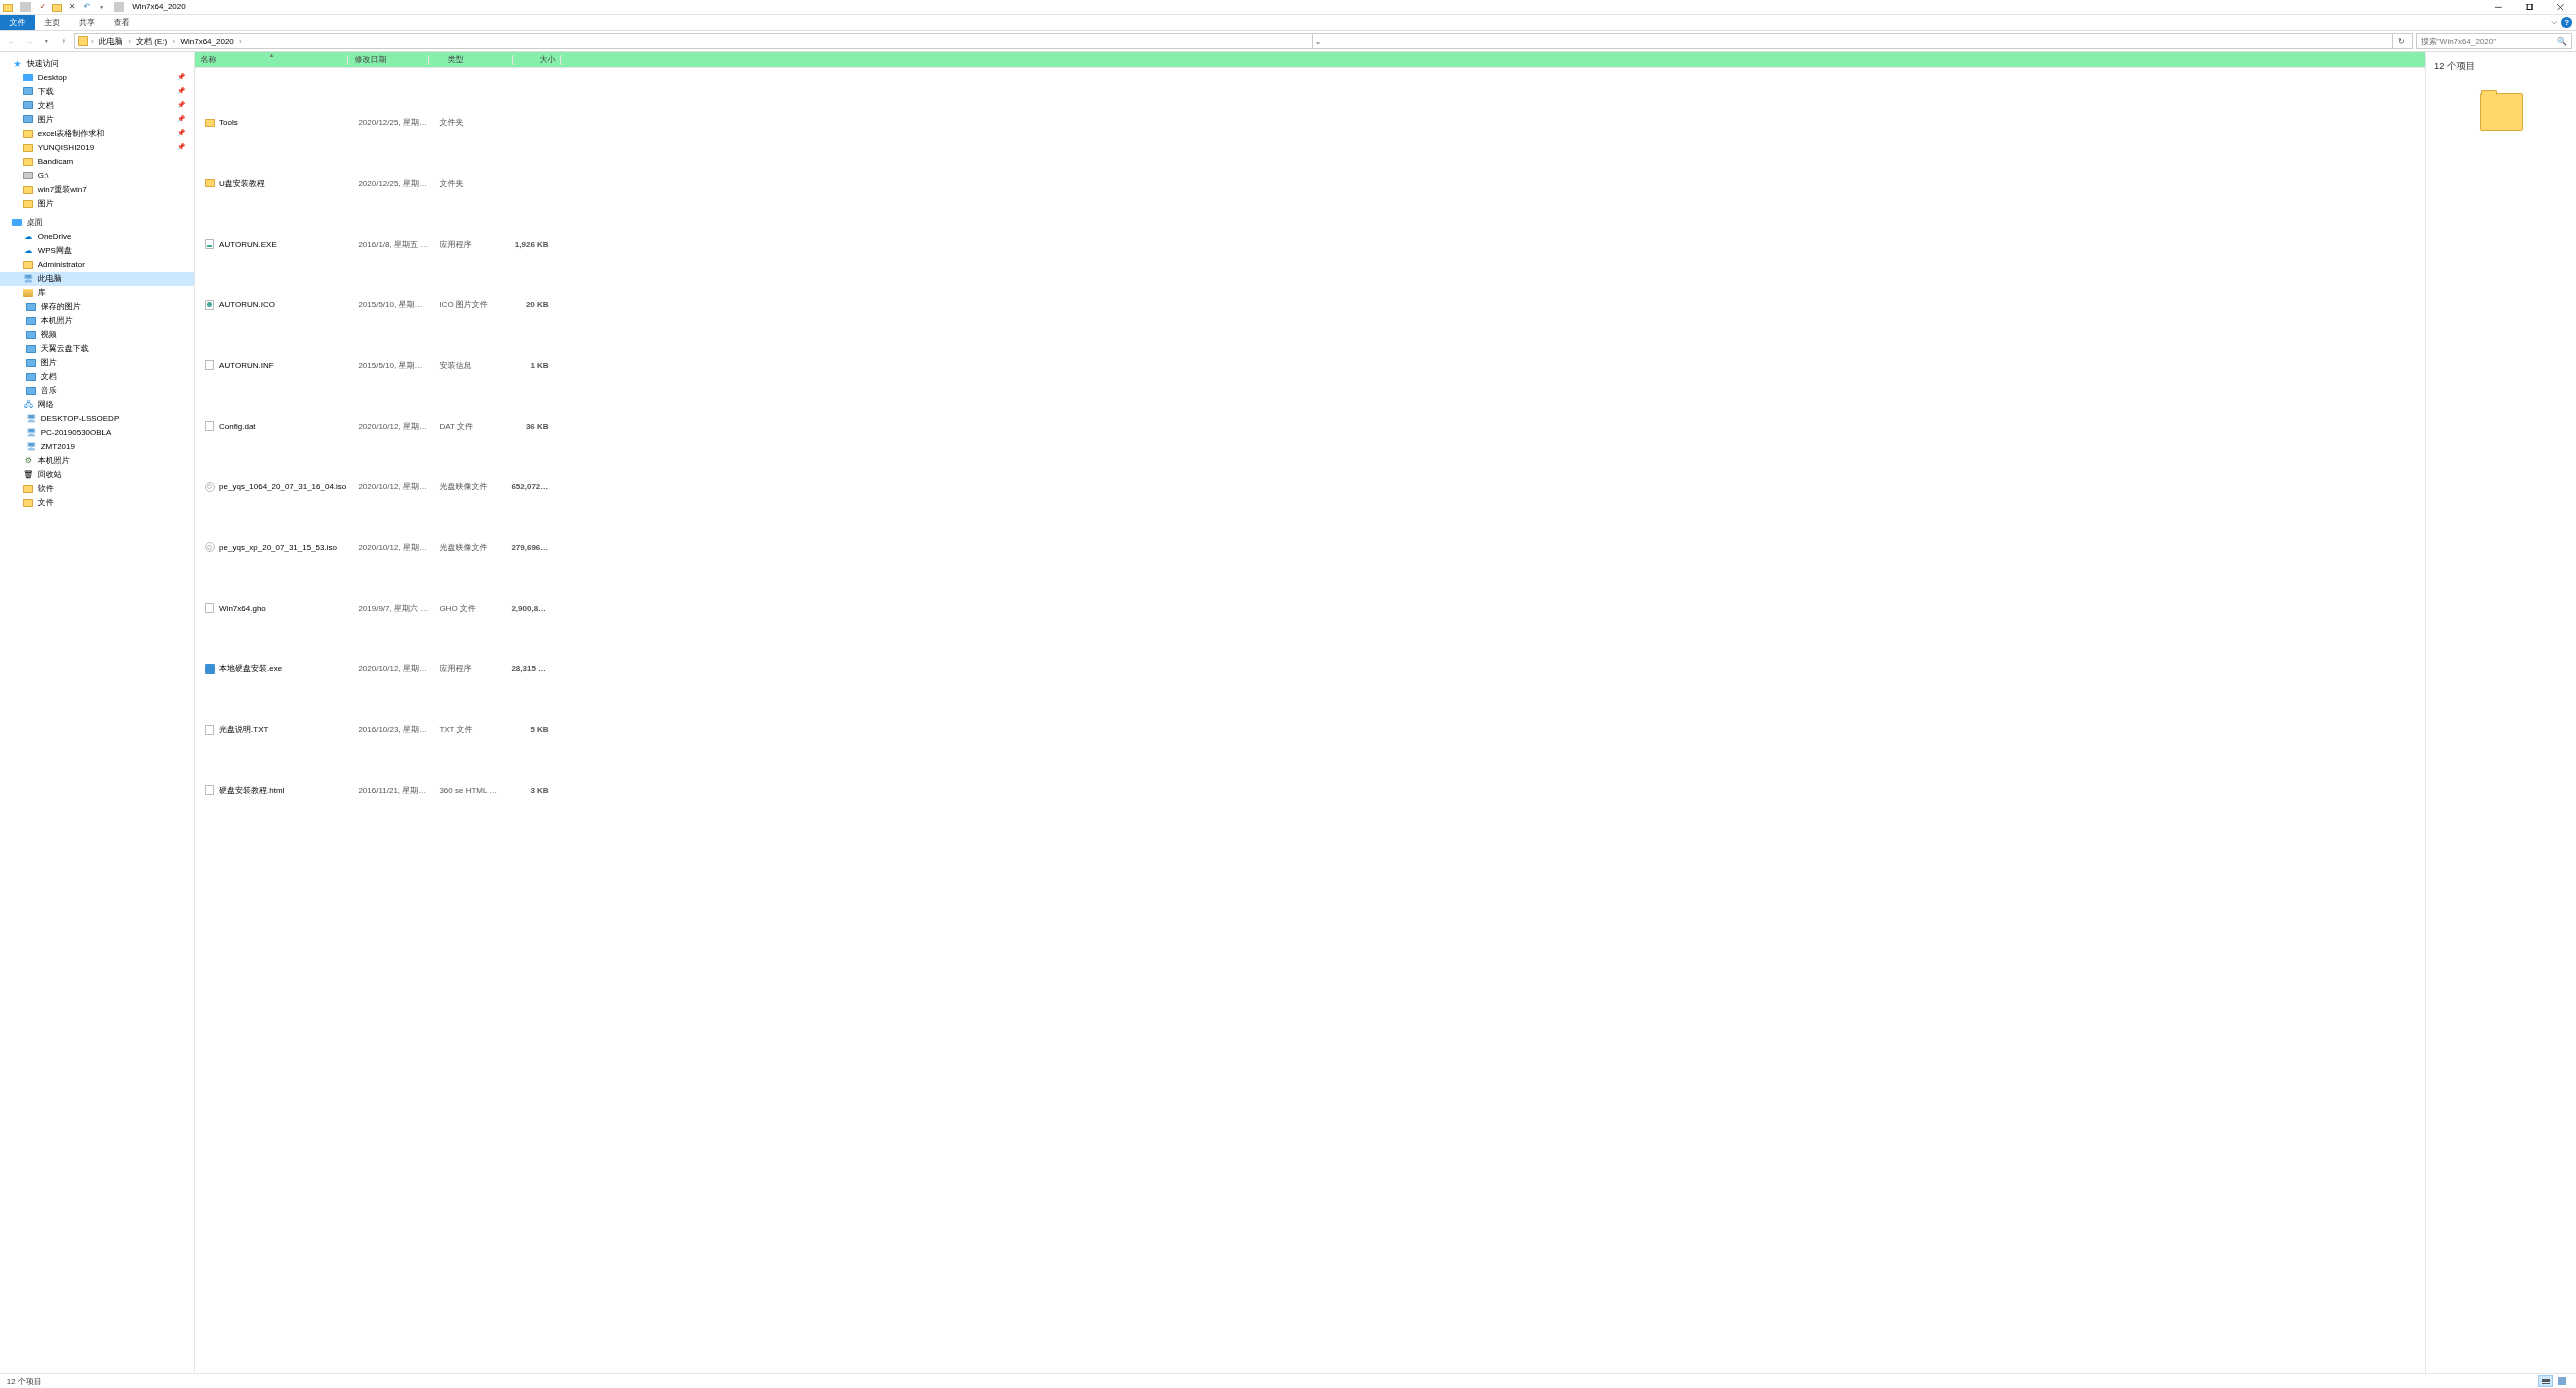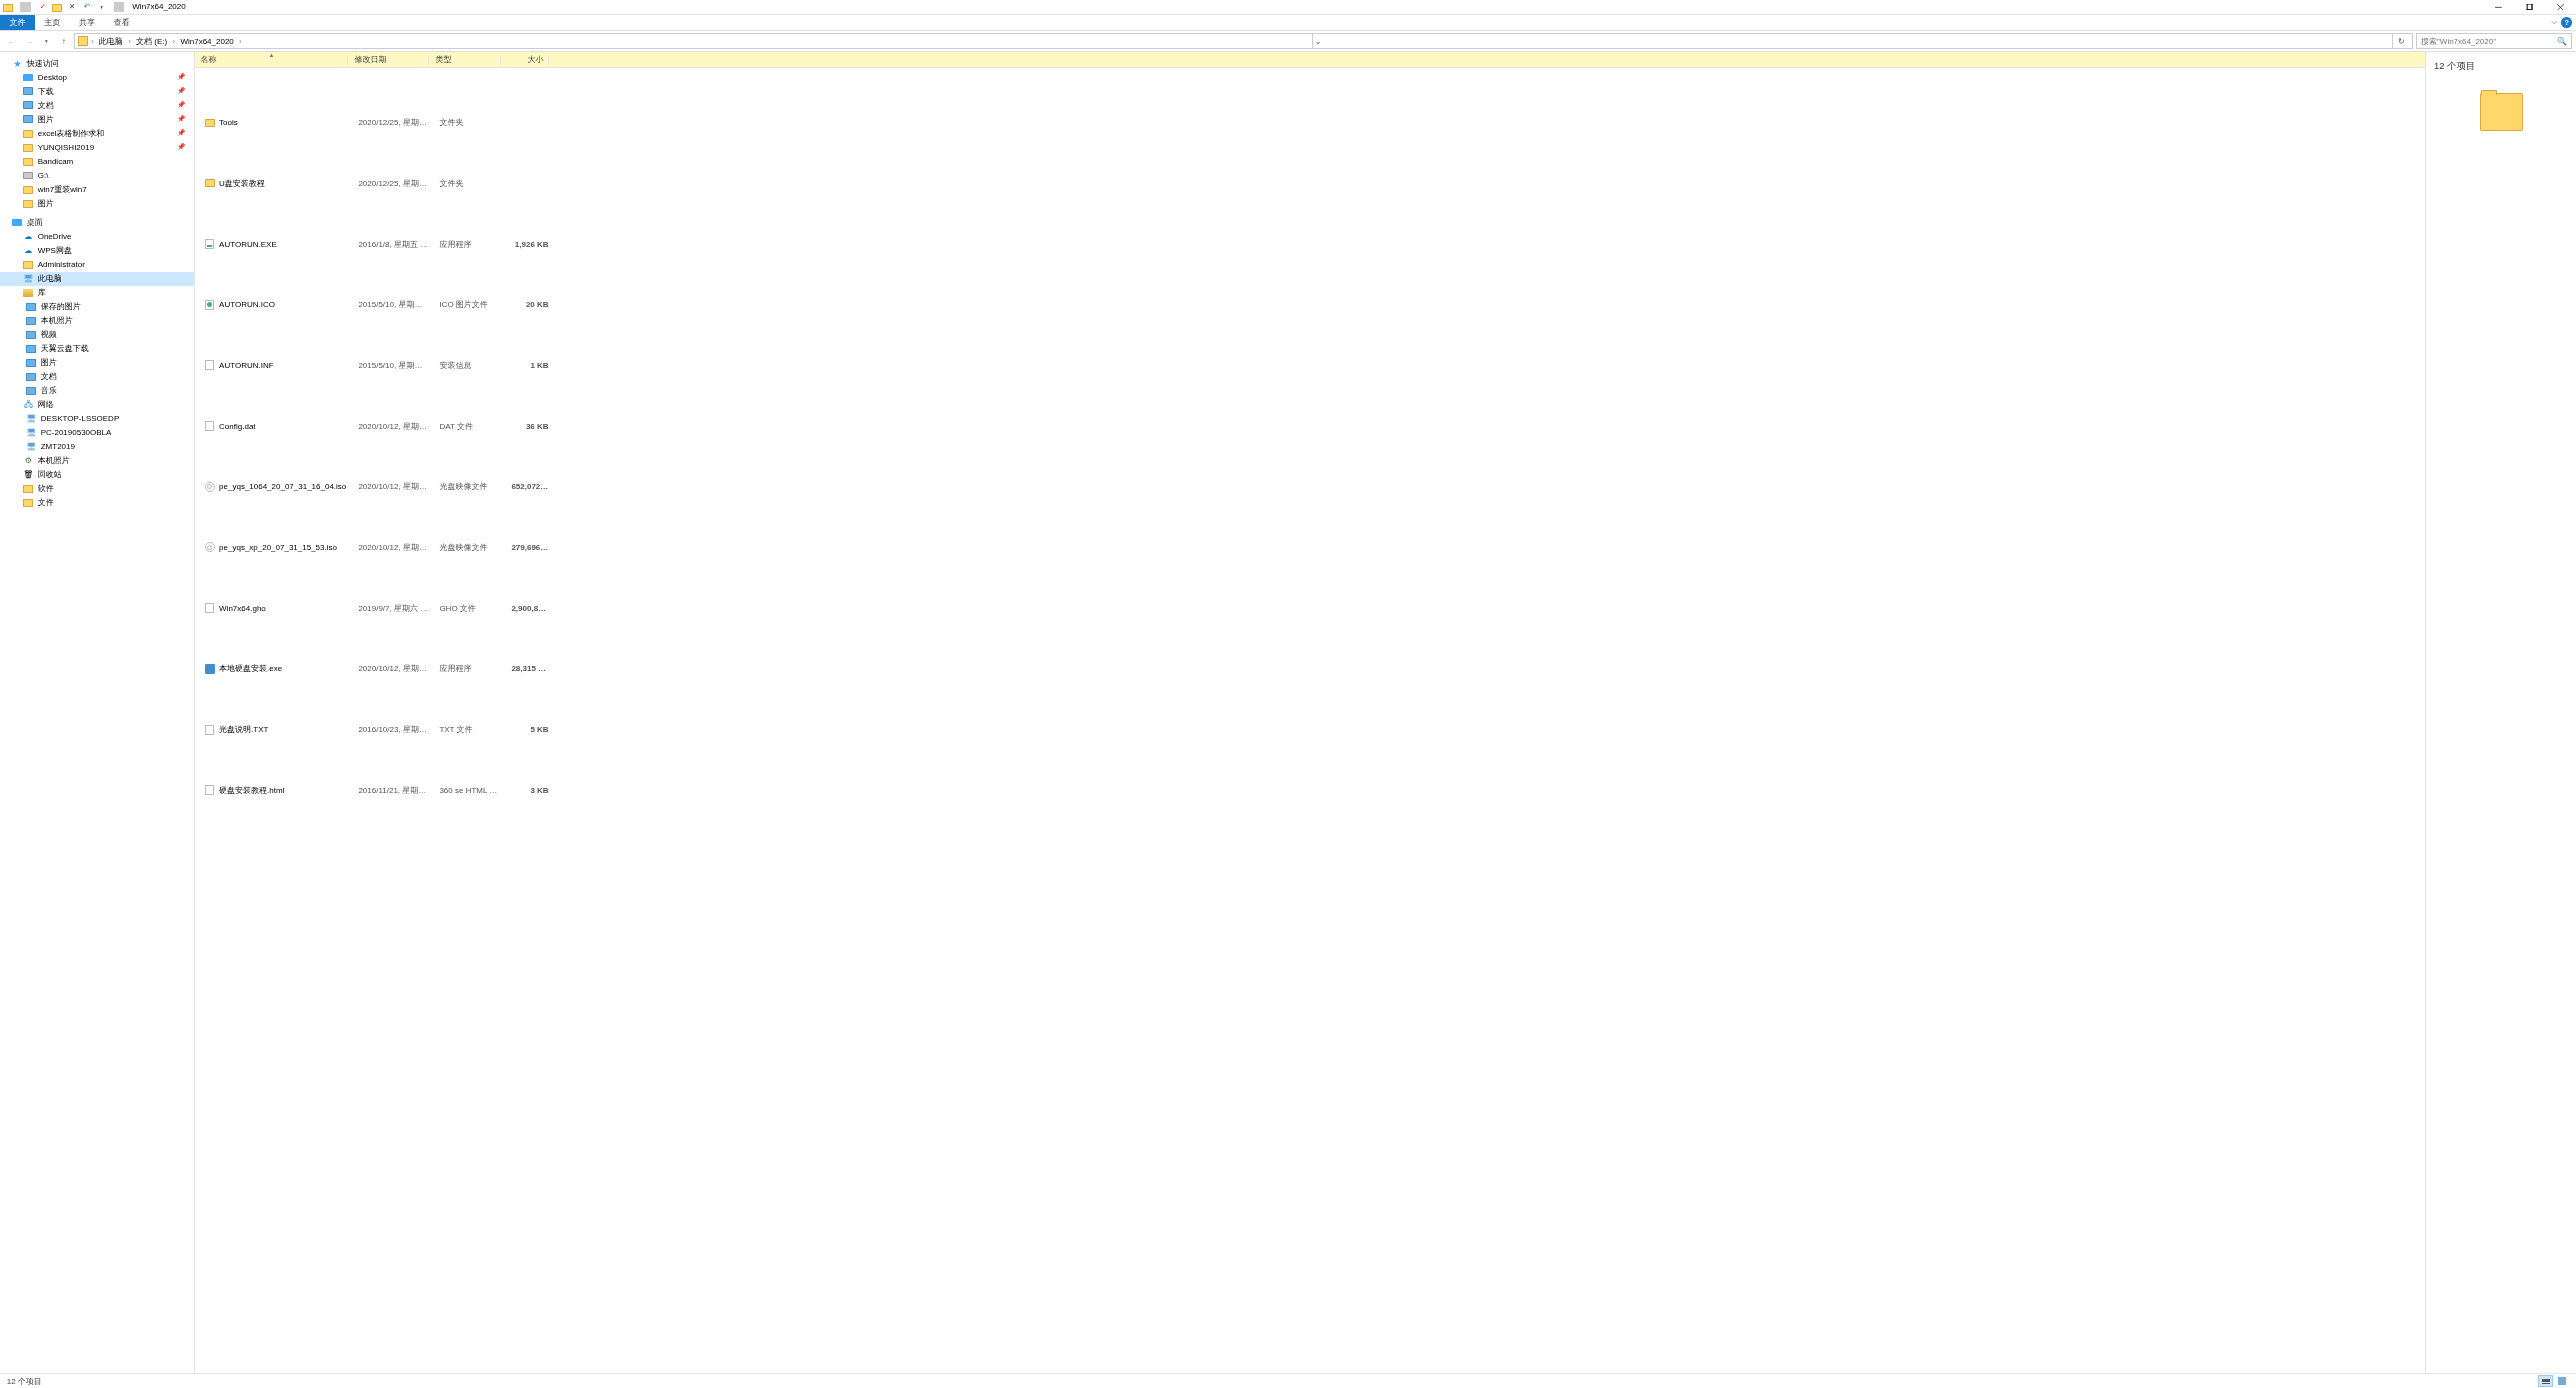--- a/index.html
+++ b/index.html
@@ -44,26 +44,26 @@
 .ico-folder { background:#ffd76b; border:0.7px solid #d9a93e; border-radius:0.7px; height:8px; width:10px; margin-top:1.3px;}
 .ico-folder-blue { background:#6ab2e7; border:0.7px solid #3e8fc9; border-radius:0.7px; height:8px; width:10px;}
 .ico-star { color:#40a9ff; font-size:9.4px;}
 .ico-desktop { background:#40a9ff; width:10px; height:7.4px; border-radius:0.7px;}
 .ico-drive { background:#ccc; border:0.7px solid #999; width:10px; height:7.4px; border-radius:0.7px;}
 .ico-net { color:#0078d4;}
 .ico-lib { background:linear-gradient(#ffd76b,#d9a93e); width:10px;height:8px; border-radius:0.7px;}
 
 .content { flex:1; display:flex; min-width:0; }
 .file-list { flex:1; overflow:auto; }
-.columns { height:16px; display:flex; align-items:center; border-bottom:0.7px solid #e5e5e5; color:#444; user-select:none; position:sticky; top:0; background:#fef9c3;}
+.columns { height:16px; display:flex; align-items:center; border-bottom:0.7px solid #e5e5e5; color:#444; user-select:none; position:sticky; top:0; background:#86efac;}
 .col { padding:0 5.4px; border-right:0.7px solid transparent; height:100%; display:flex; align-items:center; position:relative;}
 .col::after { content:""; position:absolute; right:0; top:2.7px; bottom:2.7px; width:0.7px; background:#e5e5e5;}
 .col-name { width:154px; }
 .col-date { width:81px; }
-.col-type { width:72px; }
+.col-type { width:72px;margin-left:12px; }
 .col-size { width:48px; justify-content:flex-end;}
 .col-name .sort { margin:0 auto; color:#777; font-size:6px; position:absolute; left:50%; top:-0.7px; transform:translateX(-50%);}
 
 .row { height:12.7px; display:flex; align-items:center; padding-left:4px; cursor:default;margin-top:48px;}
 .row .c { padding:0 5.4px; white-space:nowrap; overflow:hidden; text-overflow:ellipsis; }
 .row .c-name { width:154px; display:flex; align-items:center; gap:4px;}
 .row .c-date { width:81px; color:#555;}
 .row .c-type { width:72px; color:#555;}
 .row .c-size { width:48px; text-align:right; color:#555;font-weight:bold;}
 .fico { width:10.7px;height:10.7px;display:flex;align-items:center;justify-content:center;flex-shrink:0;}

